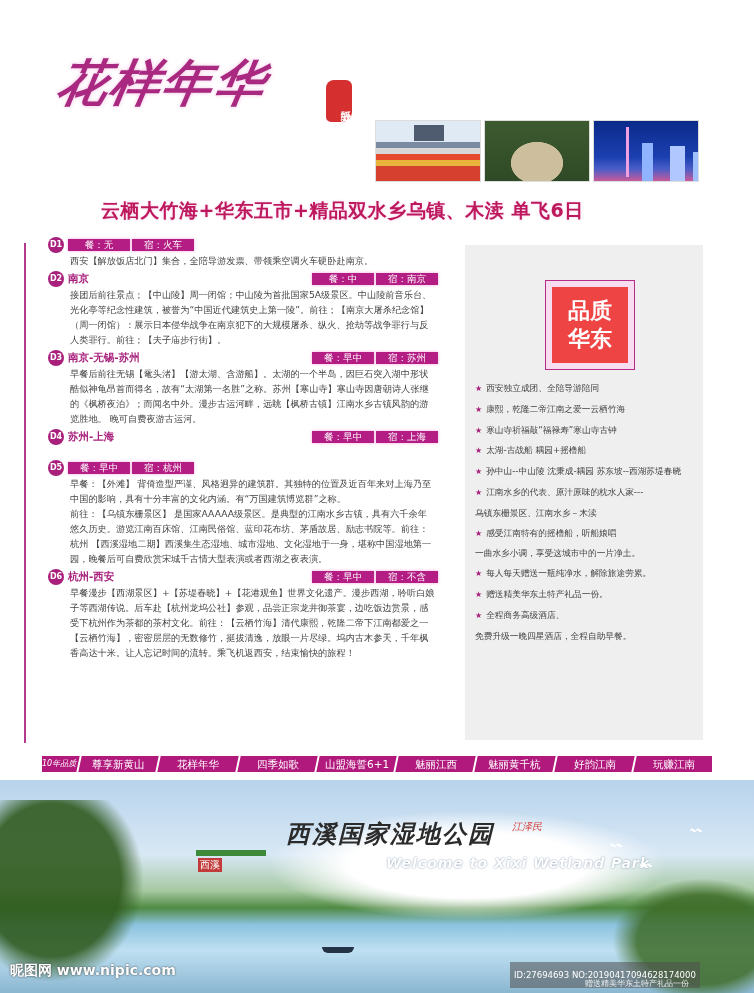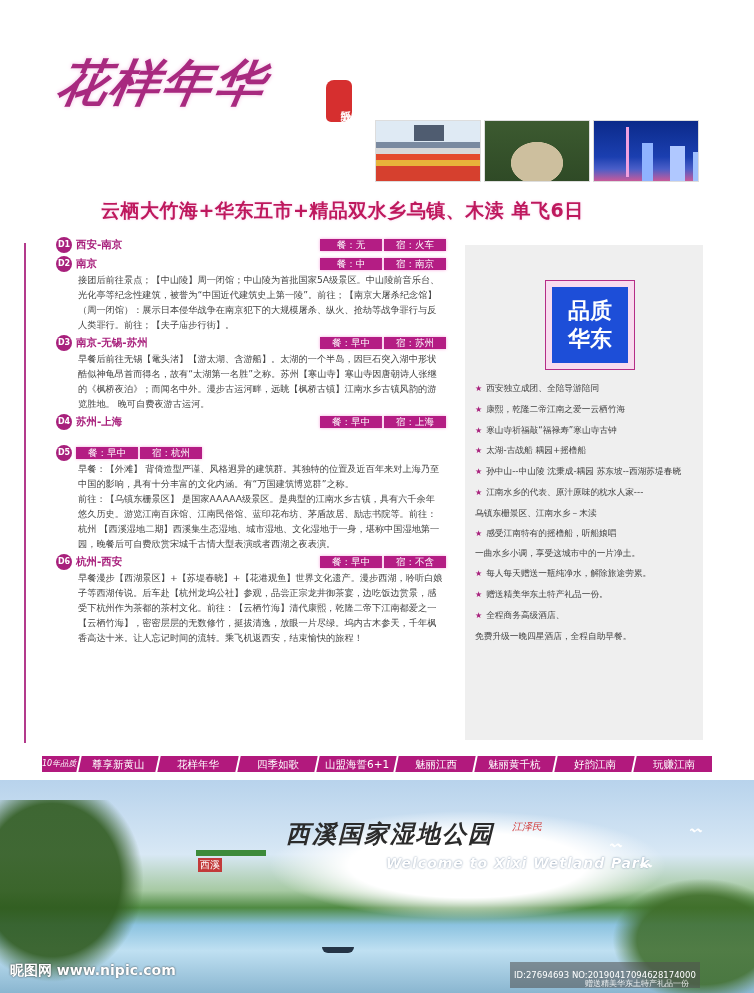--- a/index.html
+++ b/index.html
@@ -12,35 +12,35 @@
   .photos { position: absolute; left: 375px; top: 120px; display: flex; gap: 3px; }
   .photo { width: 106px; height: 62px; border: 1px solid #ddd; position: relative; overflow: hidden; }
   .photo-mausoleum { background: linear-gradient(#dfeaf4 0 35%, #7a8aa0 35% 45%, #d8d8d8 45% 55%, #e44a2b 55% 65%, #e8b33a 65% 75%, #d6402e 75% 100%); }
   .photo-mausoleum::after { content: ""; position: absolute; left: 38px; top: 4px; width: 30px; height: 16px; background: #4f5c70; }
   .photo-statues { background: radial-gradient(ellipse at 50% 70%, #cdbf9e 0 35%, transparent 36%), linear-gradient(#3c5a30, #2f4a26); }
   .photo-skyline { background: linear-gradient(#0b2a8a, #1b3fb0 60%, #4a5ec8 80%, #c85a9a 100%); }
   .photo-skyline::before { content: ""; position: absolute; left: 32px; top: 6px; width: 3px; height: 50px; background: #f0a0e0; box-shadow: 20px 20px 0 4px #8fb3ff, 50px 25px 0 6px #b0c8ff, 70px 28px 0 3px #9fc0ff; }
 
   .main-title { position: absolute; left: 53px; top: 198px; font-size: 19px; font-weight: bold; color: #be185d; text-shadow: 0 0 3px #f6cce9; letter-spacing: 0.5px; margin-left: 48px; }
 
-  .itinerary { position: absolute; left: 44px; top: 236px; width: 402px; }
+  .itinerary { position: absolute; left: 36px; top: 236px; width: 402px; }
   .timeline-line { position: absolute; left: 24px; top: 243px; width: 2px; height: 500px; background: #b33a8c; }
   .day { position: relative; margin-bottom: 2px; }
   .day-head { display: flex; align-items: center; height: 17px; }
   .day-badge { width: 16px; height: 16px; border-radius: 50%; background: #a8207c; color: #fff; font-size: 8px; font-weight: bold; line-height: 16px; text-align: center; margin-left: 12px; margin-right: 4px; position: relative; z-index: 2; }
   .day-route { font-size: 10.5px; font-weight: bold; color: #a8207c; flex: 1; }
   .day-tags { display: flex; gap: 2px; }
   .tag { background: #b41d84; color: #fff; font-size: 9.5px; height: 12px; line-height: 12px; text-align: center; box-shadow: 0 0 3px #f7a7dc; }
   .tag-meal { width: 62px; }
   .tag-stay { width: 62px; }
   .day-body { font-size: 9.2px; line-height: 15px; color: #444; padding-left: 34px; padding-right: 2px; }
 
   .sidebar { position: absolute; left: 465px; top: 245px; width: 238px; height: 495px; background: #efefef; }
   .quality-box { position: absolute; left: 80px; top: 35px; width: 90px; height: 90px; border: 1px solid #b52d86; background: #f8dcef; padding: 6px; }
-  .quality-inner { width: 100%; height: 100%; background: #1d4ed8; color: #fff; font-size: 22px; font-weight: bold; line-height: 28px; text-align: center; padding-top: 10px; }
+  .quality-inner { width: 100%; height: 100%; background: #ef4444; color: #fff; font-size: 22px; font-weight: bold; line-height: 28px; text-align: center; padding-top: 10px; }
   .features { position: absolute; left: 10px; top: 137px; width: 225px; list-style: none; }
   .feature { font-size: 8.7px; color: #444; line-height: 12px; margin-bottom: 7.8px; white-space: nowrap; }
   .feature .star { color: #a8207c; font-size: 8px; margin-right: 4px; }
 
   .series-bar { position: absolute; left: 42px; top: 756px; width: 670px; height: 16px; display: flex; background: #b2197d; }
   .series-logo { width: 36px; color: #fff; font-size: 8px; font-style: italic; line-height: 16px; }
   .series-item { flex: 1; color: #fff; font-size: 10.5px; line-height: 16px; text-align: center; border-left: 2px solid #ffffff; transform: skewX(-12deg); }
   .series-item span { display: inline-block; transform: skewX(12deg); }
 
   .bottom-scene { position: absolute; left: 0; top: 780px; width: 754px; height: 213px; background:
@@ -73,26 +73,26 @@
 </div>
 
 <div class="main-title">云栖大竹海+华东五市+精品双水乡乌镇、木渎  单飞6日</div>
 
 <div class="timeline-line"></div>
 
 <div class="itinerary">
   <div class="day">
     <div class="day-head">
       <span class="day-badge">D1</span>
-      <span class="day-route">西安-南京</span>
       <span class="day-tags">
         <span class="tag tag-meal">餐：无</span>
         <span class="tag tag-stay">宿：火车</span>
       </span>
     </div>
+    <div class="day-body">西安【解放饭店北门】集合，全陪导游发票、带领乘空调火车硬卧赴南京。</div>
   </div>
 
   <div class="day">
     <div class="day-head">
       <span class="day-badge">D2</span>
       <span class="day-route">南京</span>
       <span class="day-tags">
         <span class="tag tag-meal">餐：中</span>
         <span class="tag tag-stay">宿：南京</span>
       </span>

